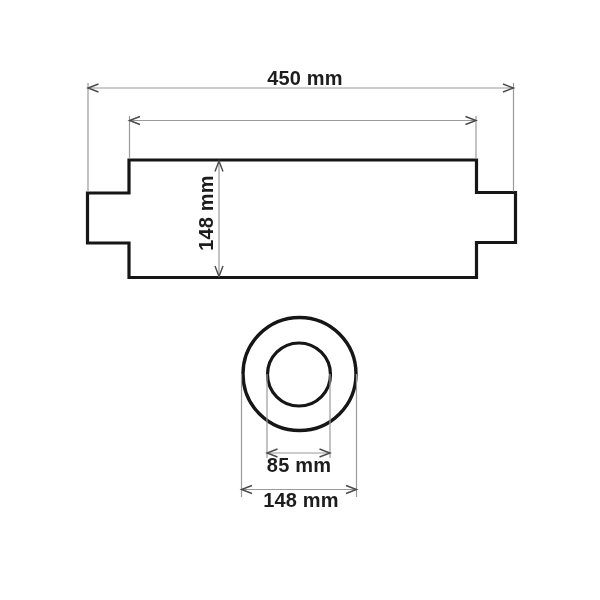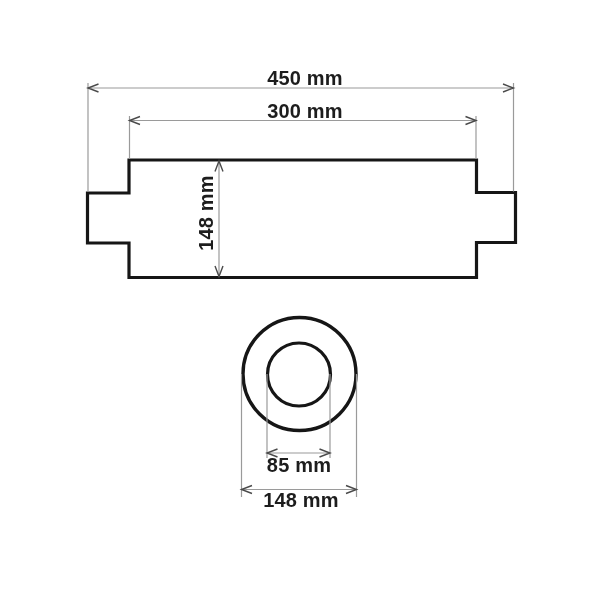--- a/index.html
+++ b/index.html
@@ -81,21 +81,20 @@
       <path d="M277.5 449 L267 453 L277.5 457"></path>
       <path d="M319.5 449 L330 453 L319.5 457"></path>
 
       <path d="M252 485.5 L241.5 489.5 L252 493.5"></path>
       <path d="M346 485.5 L356.5 489.5 L346 493.5"></path>
     </g>
   </svg>
 
   <div class="dim-label" style="left:305px; top:68px;">450 mm</div>
 
-  <div class="dim-label" style="left:305px; top:101px;">300 mm</div>
 
   <div class="dim-label vertical" style="left:206px; top:213px;">148 mm</div>
 
   <div class="dim-label" style="left:299px; top:455px;">85 mm</div>
 
   <div class="dim-label" style="left:301px; top:490px;">148 mm</div>
 
 </div>
 
 </body></html>

